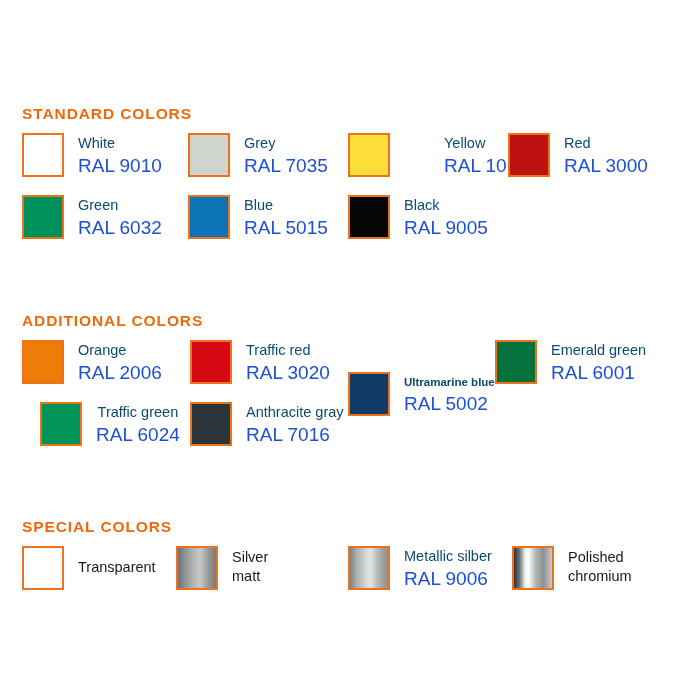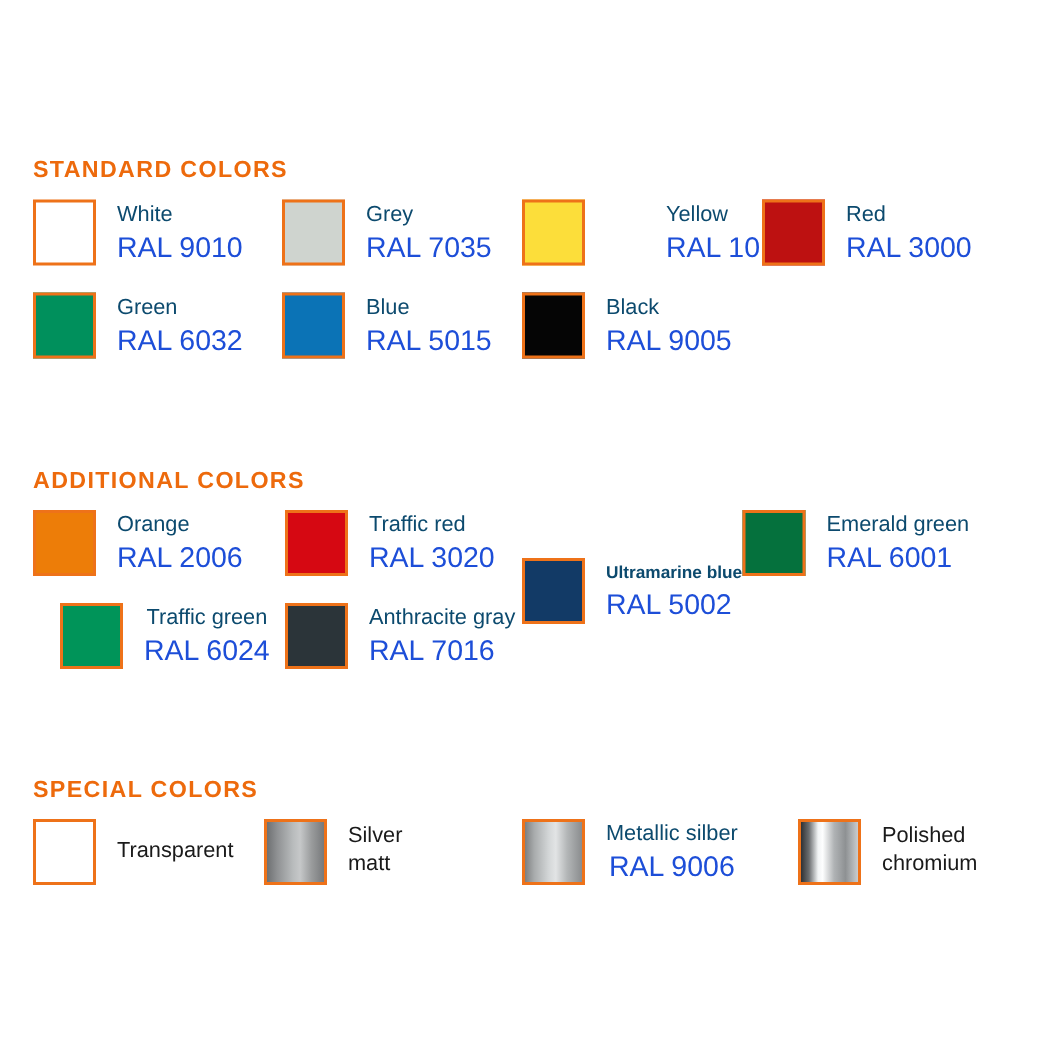--- a/index.html
+++ b/index.html
@@ -226,28 +226,28 @@
         <div class="row">
           <div class="swatch-item" style="left: 22px;">
             <div class="swatch" style="background: rgb(255, 255, 255);"></div>
             <div class="single-label">Transparent</div>
           </div>
           <div class="swatch-item" style="left: 176px; justify-content: flex-end;">
             <div class="swatch" style="background: linear-gradient(90deg, rgb(110, 112, 114) 0%, rgb(143, 145, 147) 18%, rgb(185, 188, 189) 46%, rgb(198, 200, 201) 58%, rgb(154, 156, 157) 78%, rgb(119, 121, 123) 100%);"></div>
             <div class="single-label two-line">Silver
 matt</div>
           </div>
-          <div class="swatch-item" style="left: 348px; text-align: center;">
+          <div class="swatch-item" style="left: 348px;">
             <div class="swatch" style="background: linear-gradient(90deg, rgb(125, 127, 128) 0%, rgb(168, 171, 172) 16%, rgb(212, 215, 216) 42%, rgb(226, 228, 229) 54%, rgb(179, 182, 183) 74%, rgb(138, 140, 142) 100%);"></div>
             <div class="swatch-labels">
               <span class="swatch-name">Metallic silber</span>
               <span class="swatch-code">RAL 9006</span>
             </div>
           </div>
-          <div class="swatch-item" style="left: 532px; justify-content: space-between;">
+          <div class="swatch-item" style="left: 512px; justify-content: space-between;">
             <div class="swatch" style="background: linear-gradient(90deg, rgb(47, 49, 51) 0%, rgb(107, 110, 112) 14%, rgb(242, 244, 245) 30%, rgb(253, 254, 254) 38%, rgb(176, 179, 181) 58%, rgb(142, 145, 147) 78%, rgb(201, 204, 206) 100%);"></div>
             <div class="single-label two-line">Polished
 chromium</div>
           </div>
         </div>
       </div>
     </div>
   </div>
 
 </body></html>

